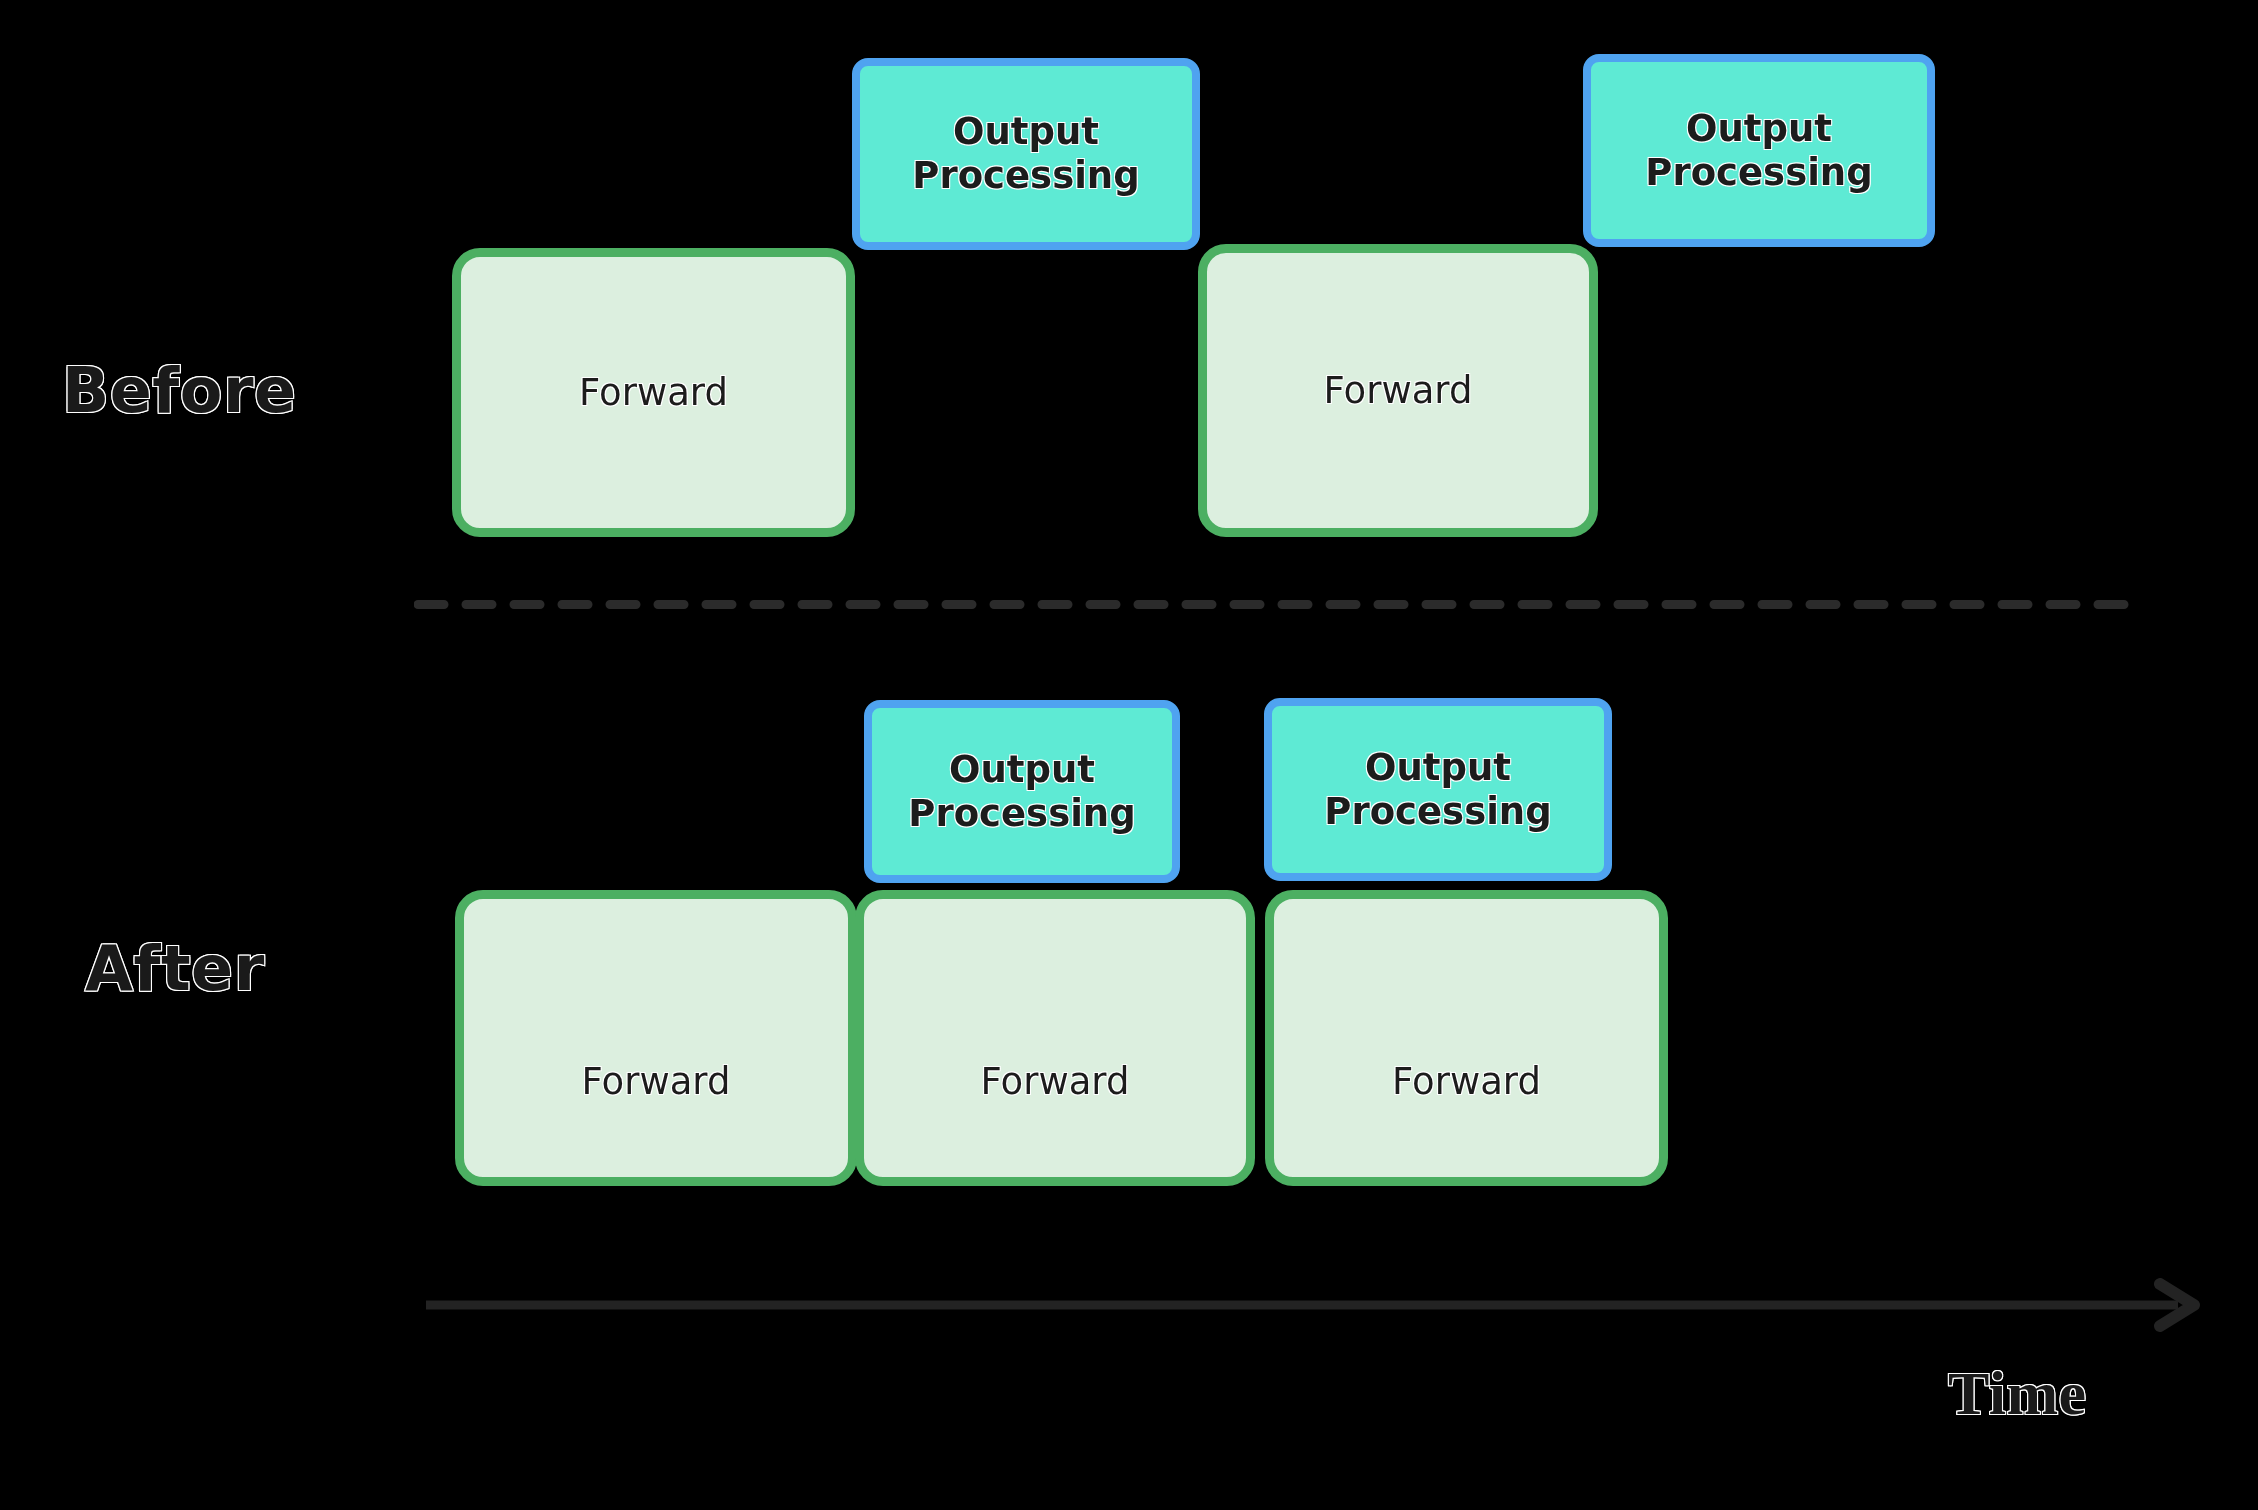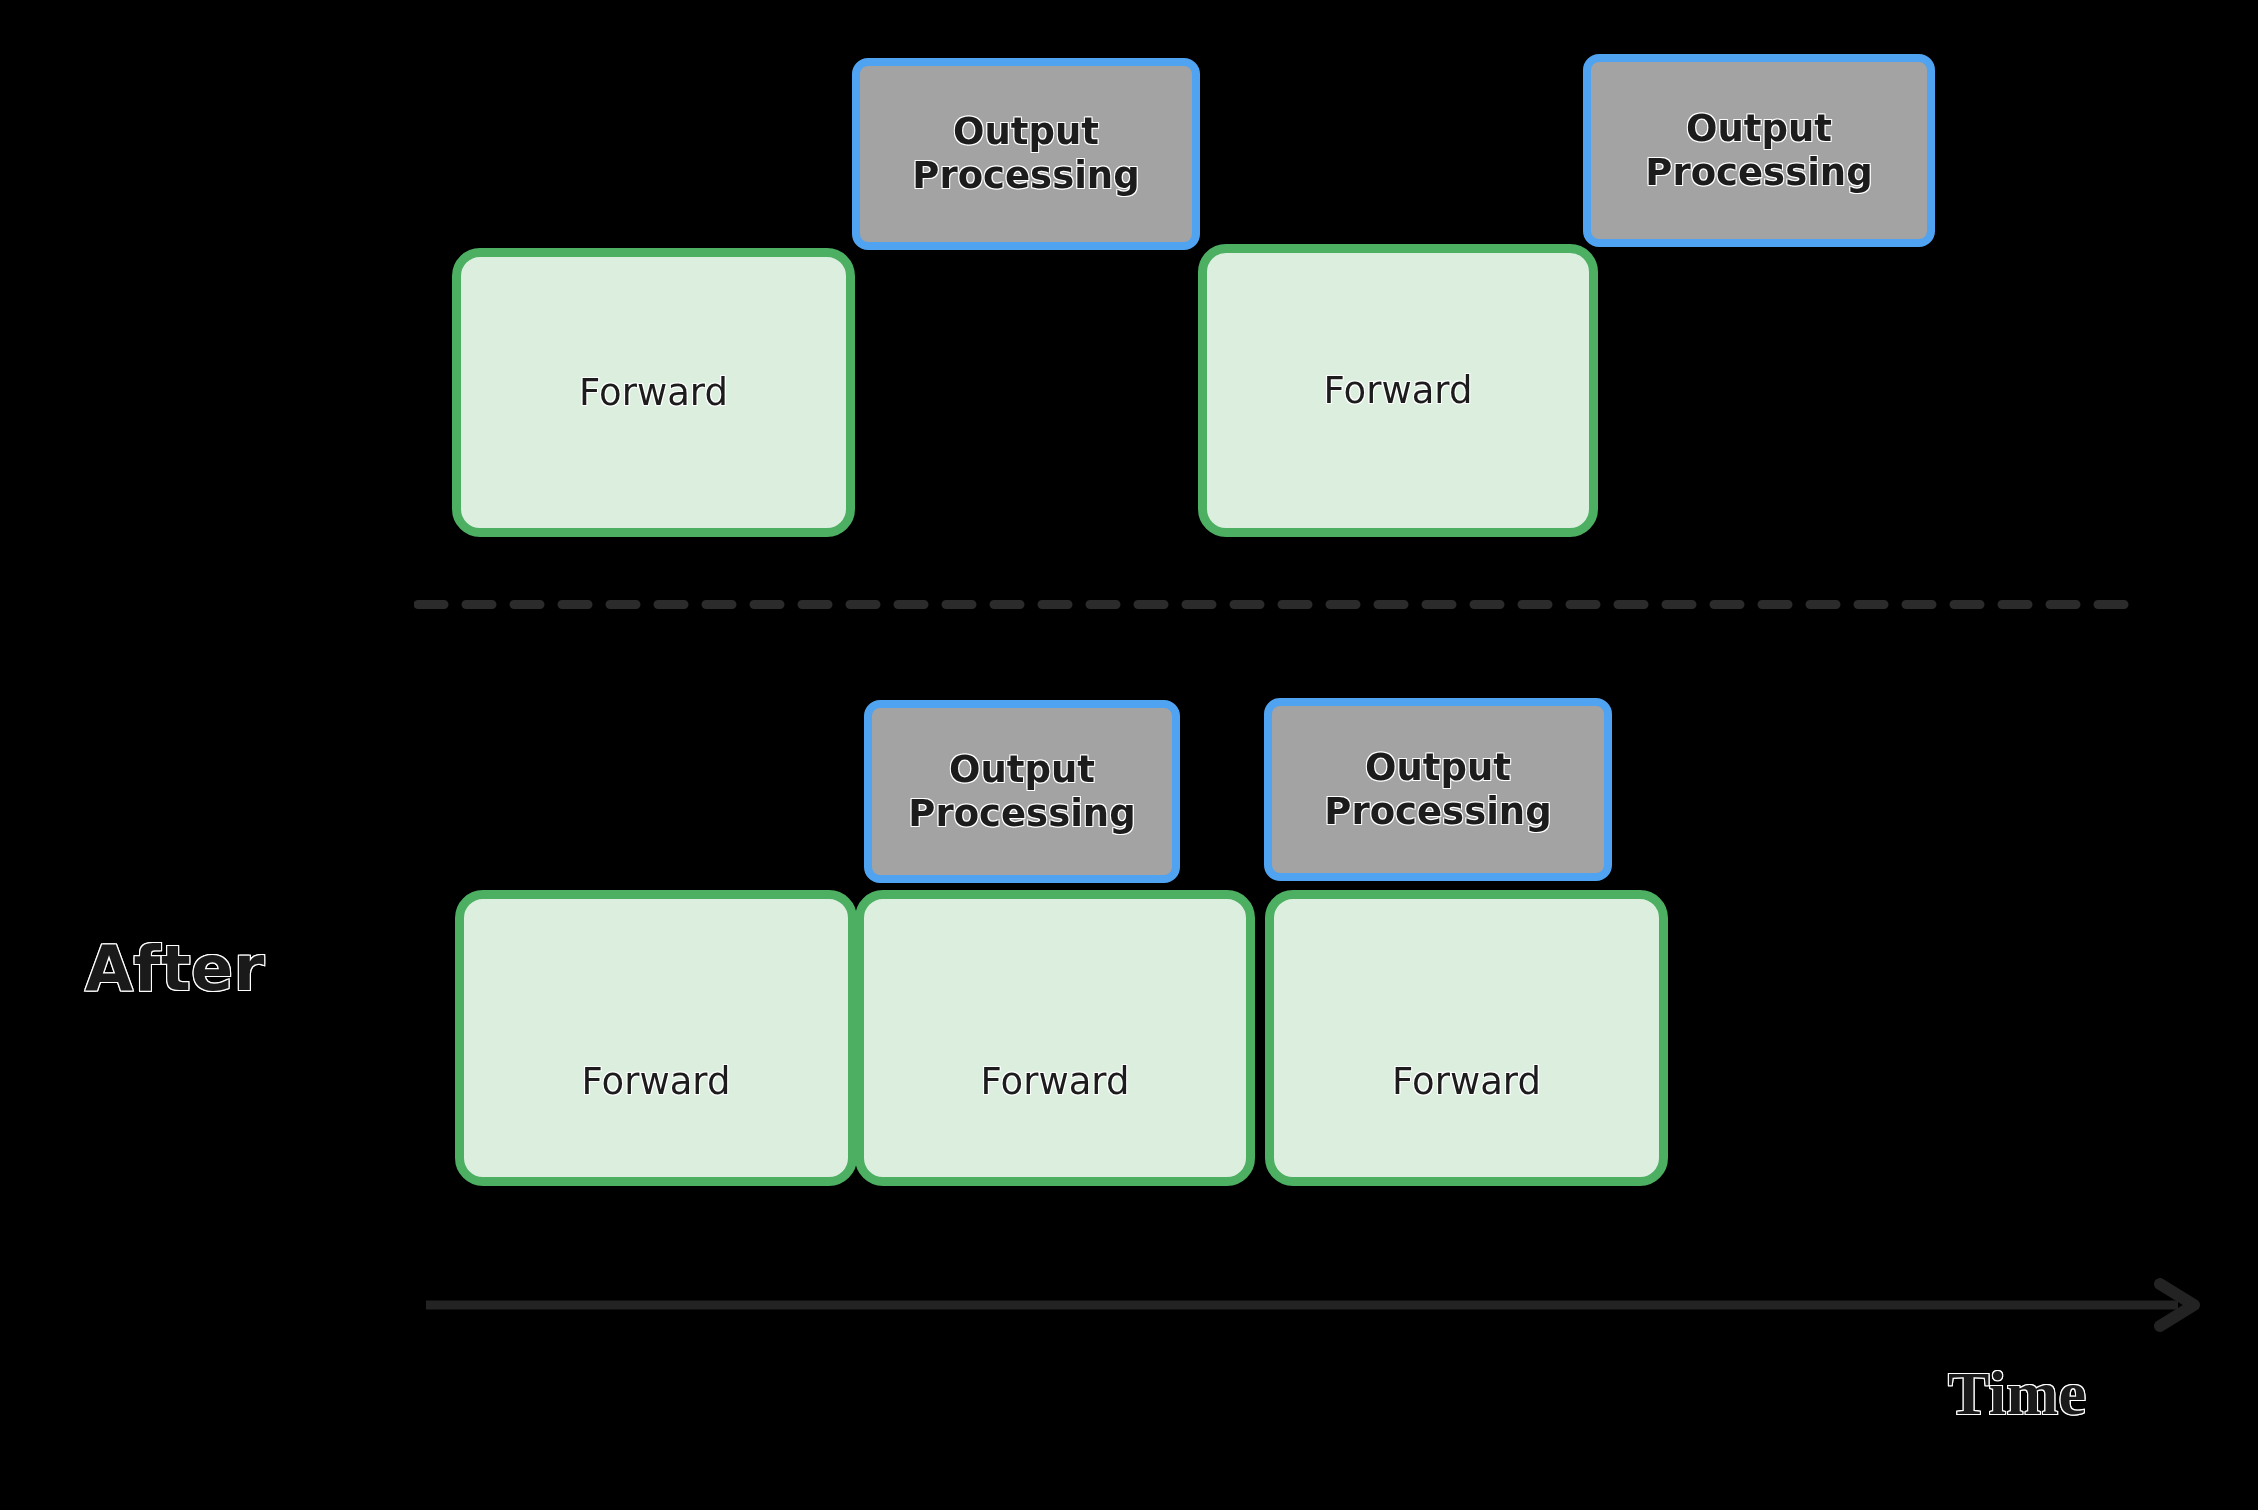--- a/index.html
+++ b/index.html
@@ -68,21 +68,21 @@
     border-radius: 28px;
   }
   .box-forward .box-label {
     font-family: "DejaVu Sans", "Liberation Sans", sans-serif;
     font-weight: 400;
     font-size: 37px;
     color: #1c1c1c;
   }
 
   .box-output {
-    background: #a3a3a3;
+    background: #5eead4;
     border-color: #4fa3f0;
     border-width: 8px;
     border-radius: 16px;
   }
   .box-output .box-label {
     font-family: "DejaVu Sans", "Liberation Sans", sans-serif;
     font-weight: 700;
     font-size: 37px;
     color: #1c1c1c;
   }
@@ -109,20 +109,21 @@
     top: 1278px;
     width: 1790px;
     height: 54px;
   }
 </style>
 </head>
 <body>
 
 <div id="stage">
 
+  <div class="row-label" id="label-before">Before</div>
 
   <div class="box box-forward label-center" style="left:452px; top:248px; width:403px; height:289px;">
     <span class="box-label">Forward</span>
   </div>
 
   <div class="box box-output" style="left:852px; top:58px; width:348px; height:192px;">
     <span class="box-label">Output
 Processing</span>
   </div>
 

